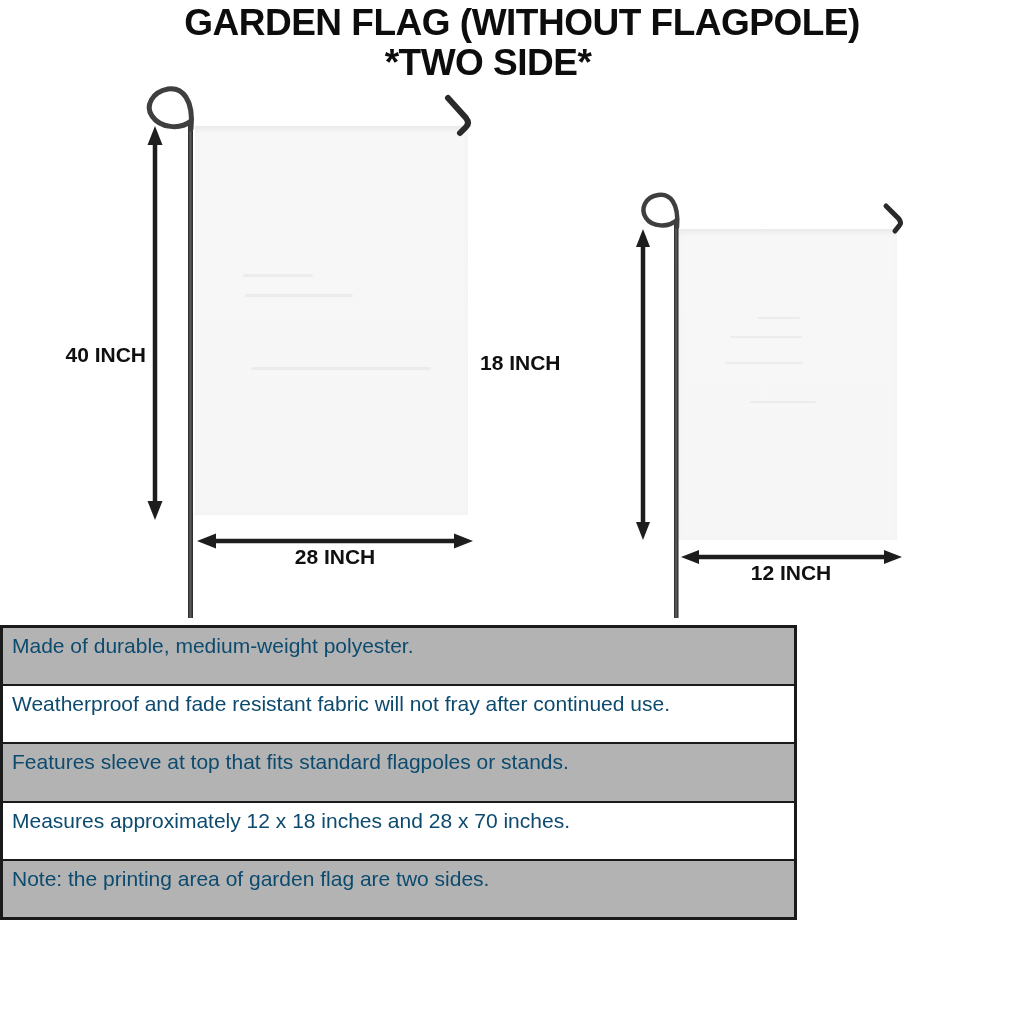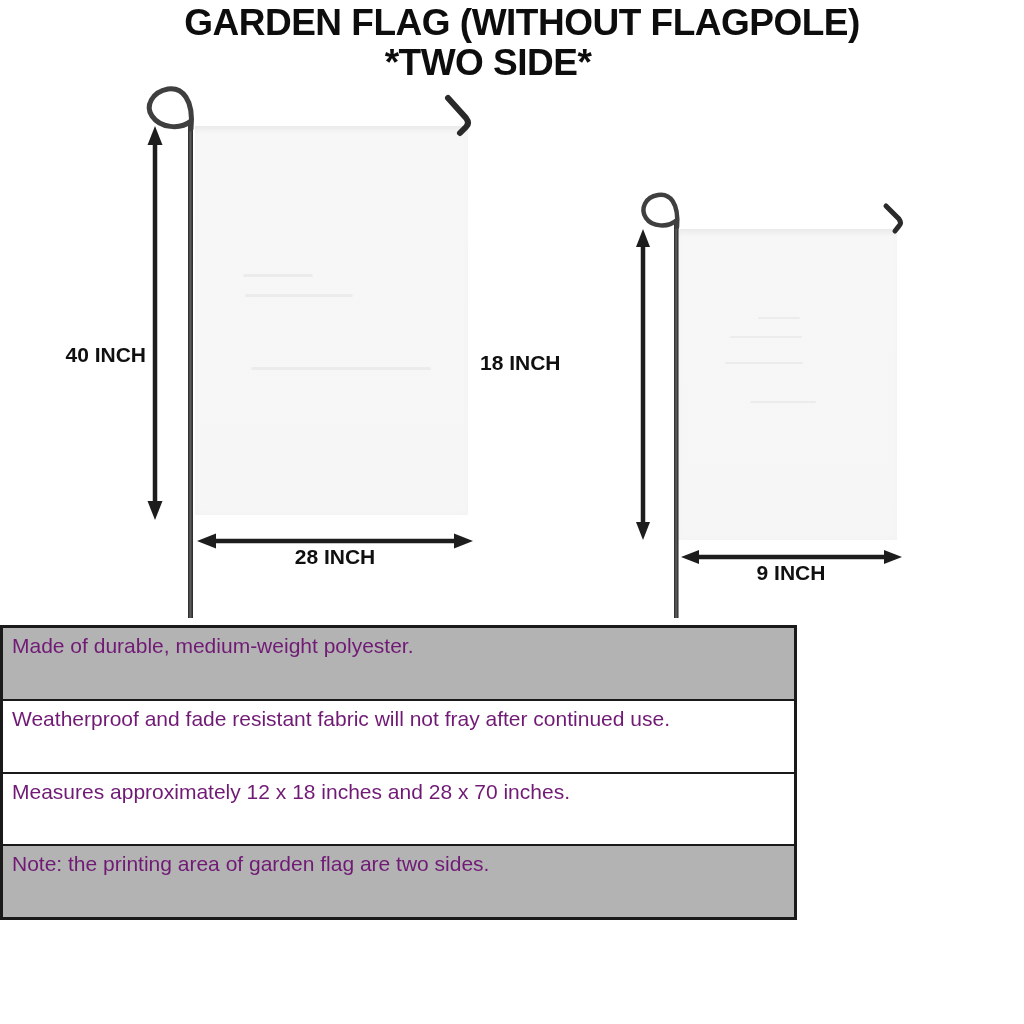--- a/index.html
+++ b/index.html
@@ -35,21 +35,21 @@
   #label-12{left:661px;top:562px;width:260px;text-align:center;}
 
   #feature-table{
     position:absolute;left:0px;top:625px;width:797px;height:295px;
     border:3px solid #1a1a1a;box-sizing:border-box;
     display:flex;flex-direction:column;background:#ffffff;
   }
   .feature-row{
     flex:1;display:block;box-sizing:border-box;
     padding:4px 9px 0 9px;
-    font-size:21px;line-height:27px;color:#701a75;
+    font-size:21px;line-height:27px;color:#0c4a6e;
     border-bottom:2px solid #1a1a1a;
   }
   .feature-row:last-child{border-bottom:none;}
   .feature-row.gray{background:#b3b3b3;}
   .feature-row.white{background:#ffffff;}
 </style>
 </head>
 <body>
 
 <div id="canvas">
@@ -108,22 +108,23 @@
     <g fill="#1d1d1d" stroke="none">
       <line x1="696" y1="557" x2="887" y2="557" stroke="#1d1d1d" stroke-width="4.5"></line>
       <polygon points="681,557 699,550 699,564"></polygon>
       <polygon points="902,557 884,550 884,564"></polygon>
     </g>
   </svg>
 
   <div class="dim-label" id="label-40">40 INCH</div>
   <div class="dim-label" id="label-28">28 INCH</div>
   <div class="dim-label" id="label-18">18 INCH</div>
-  <div class="dim-label" id="label-12">9 INCH</div>
+  <div class="dim-label" id="label-12">12 INCH</div>
 
   <div id="feature-table">
     <div class="feature-row gray">Made of durable, medium-weight polyester.</div>
     <div class="feature-row white">Weatherproof and fade resistant fabric will not fray after continued use.</div>
+    <div class="feature-row gray">Features sleeve at top that fits standard flagpoles or stands.</div>
     <div class="feature-row white">Measures approximately 12 x 18 inches and 28 x 70 inches.</div>
     <div class="feature-row gray">Note: the printing area of garden flag are two sides.</div>
   </div>
 
 </div>
 
 </body></html>

